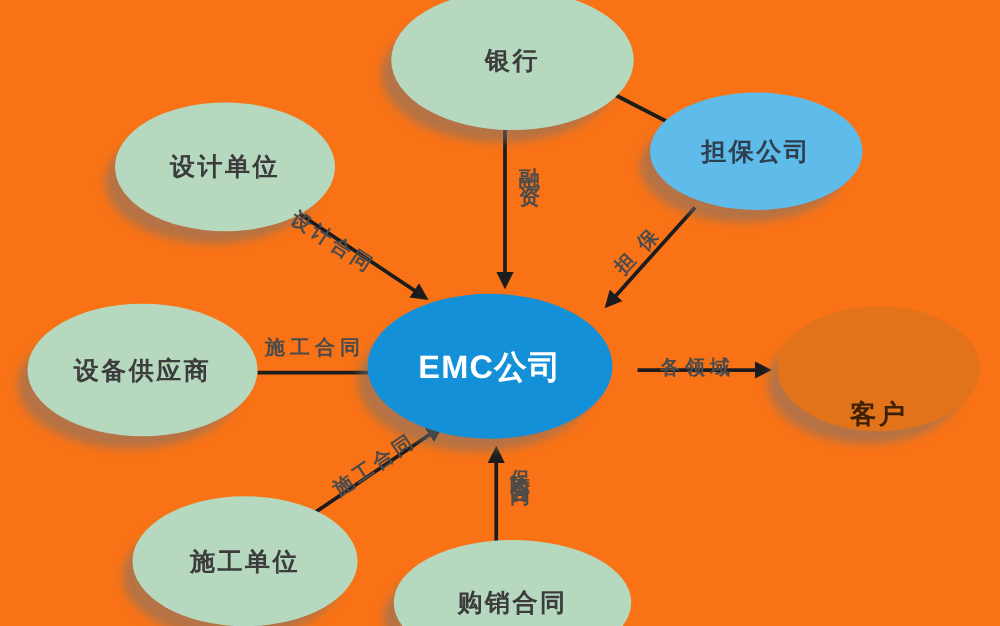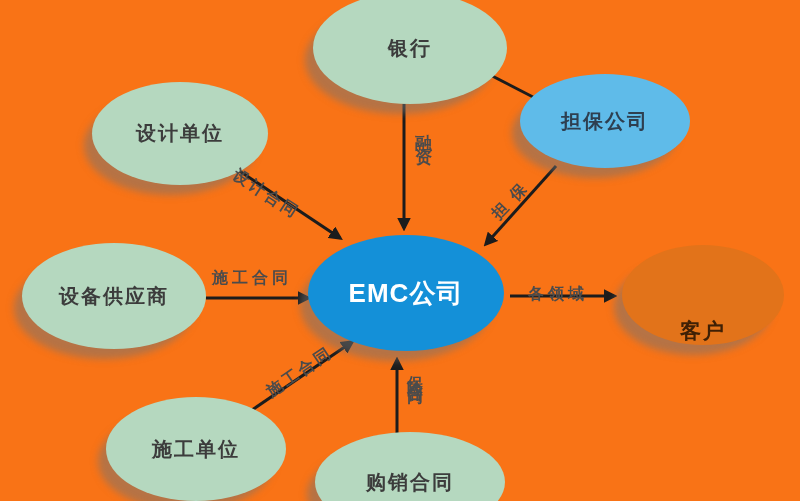--- a/index.html
+++ b/index.html
@@ -18,21 +18,21 @@
   .node-blue{background:#1490d8;color:#ffffff;font-size:26px;letter-spacing:1px;}
   .node-orange{background:#e2731a;color:#3f2005;font-size:21px;}
 
   #n-bank{left:313px;top:-8px;width:194px;height:112px;}
   #n-design{left:92px;top:82px;width:176px;height:103px;}
   #n-supplier{left:22px;top:243px;width:184px;height:106px;text-align:center;}
   #n-construction{left:106px;top:397px;width:180px;height:104px;}
   #n-insurance{left:315px;top:432px;width:190px;height:100px;}
   #n-guarantee{left:520px;top:74px;width:170px;height:94px;}
   #n-customer{left:622px;top:245px;width:162px;height:100px;align-items:flex-end;}
-  #n-emc{left:308px;top:235px;width:196px;height:116px;}
+  #n-emc{left:294px;top:235px;width:196px;height:116px;}
 
   svg.edges{position:absolute;left:0;top:0;width:800px;height:501px;}
   svg.edges line{stroke:#1c1c1c;stroke-width:3;}
 
   .edge-label{
     position:absolute;color:#4b4b4b;font-weight:bold;font-size:16px;
     white-space:nowrap;transform-origin:center center;
   }
   .vtext{writing-mode:vertical-rl;text-orientation:upright;}
   #l-financing{left:412px;top:120px;letter-spacing:14px;font-size:17px;}

